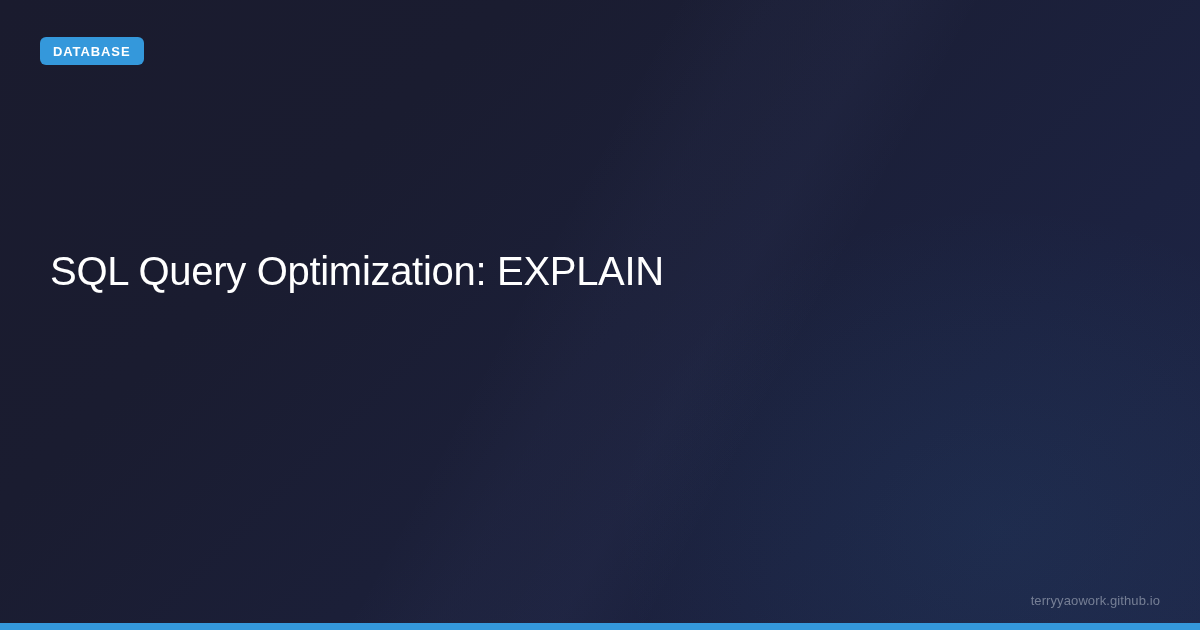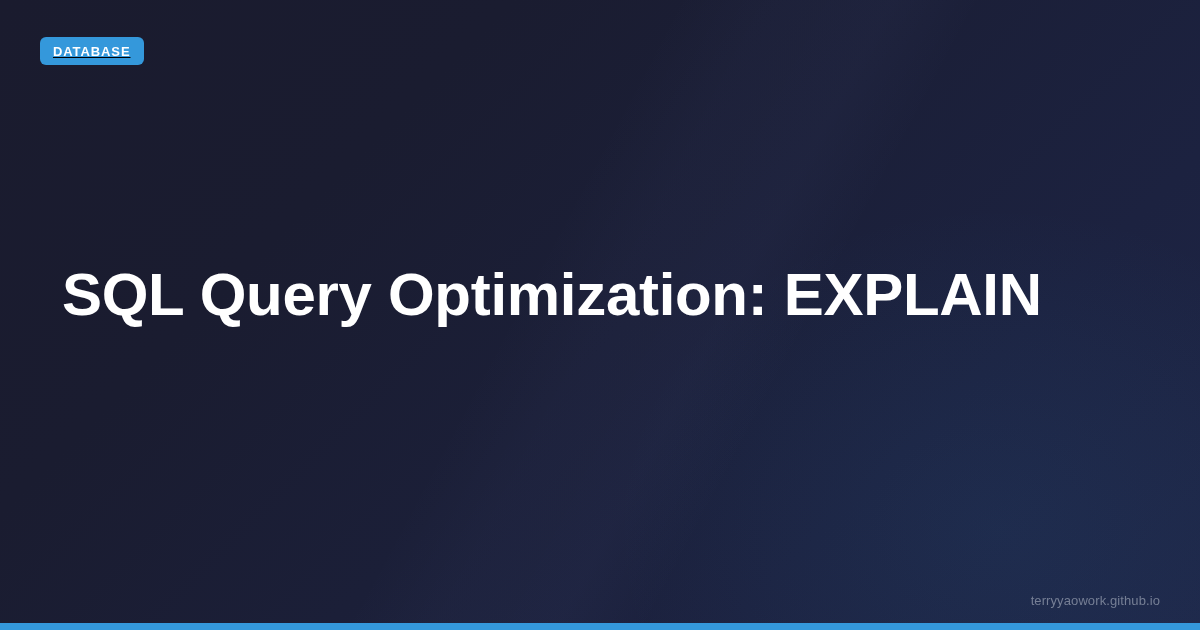--- a/index.html
+++ b/index.html
@@ -62,42 +62,41 @@
     position: absolute;
     left: 40px;
     top: 37px;
     height: 28px;
     display: flex;
     align-items: center;
     padding: 0 13px;
     border-radius: 6px;
     background: #3498db;
     box-sizing: border-box;
-    text-decoration: underline;
   }
   .category-badge-label {
     color: #ffffff;
     font-size: 13px;
     font-weight: bold;
     letter-spacing: 0.9px;
     line-height: 1;
     white-space: nowrap;
   }
 
   .title-block {
     position: absolute;
     left: 50px;
     top: 248px;
     width: 1040px;
   }
   .og-title {
-    margin: 12px;
+    margin: 0;
     color: #ffffff;
-    font-size: 60px;
-    font-weight: bold;
+    font-size: 40px;
+    font-weight: normal;
     line-height: 1.18;
     letter-spacing: -0.3px;
     white-space: nowrap;
   }
 
   .site-footer {
     position: absolute;
     right: 40px;
     bottom: 21px;
   }

